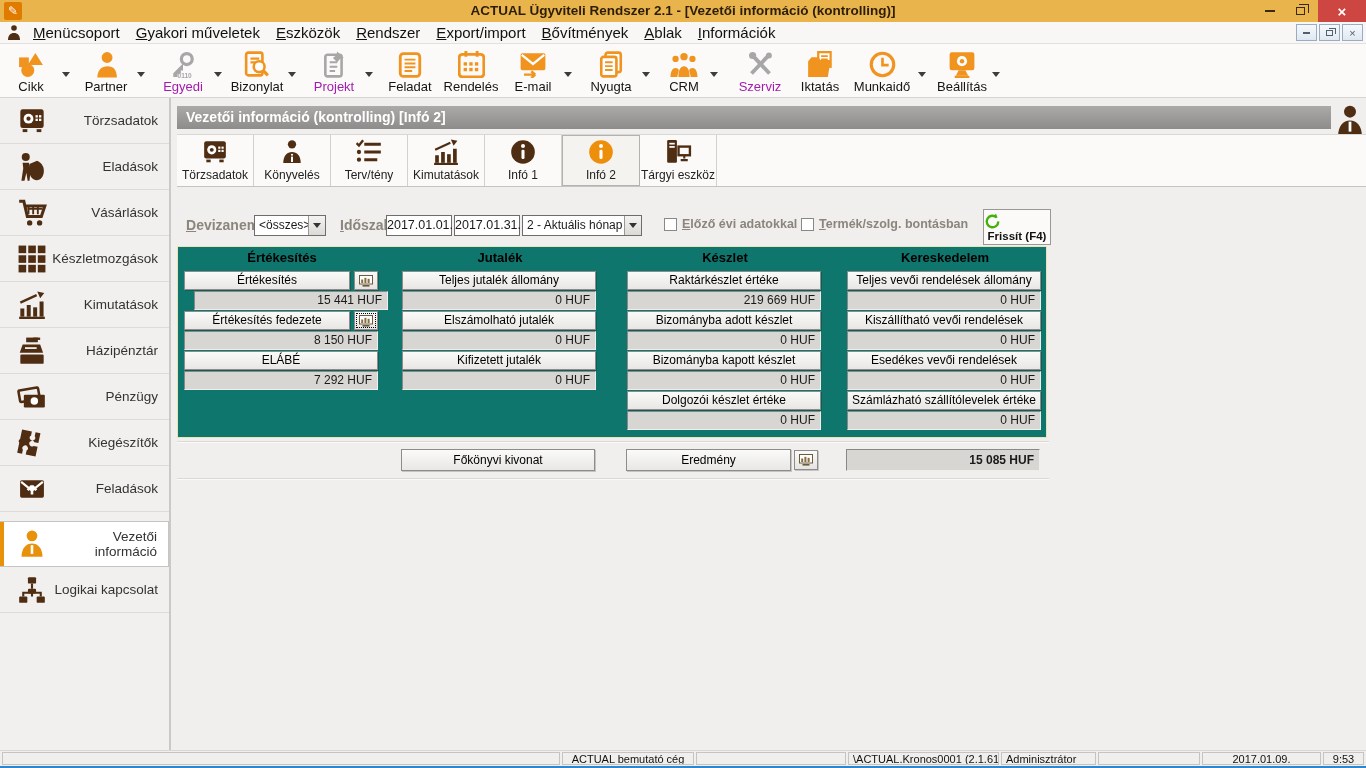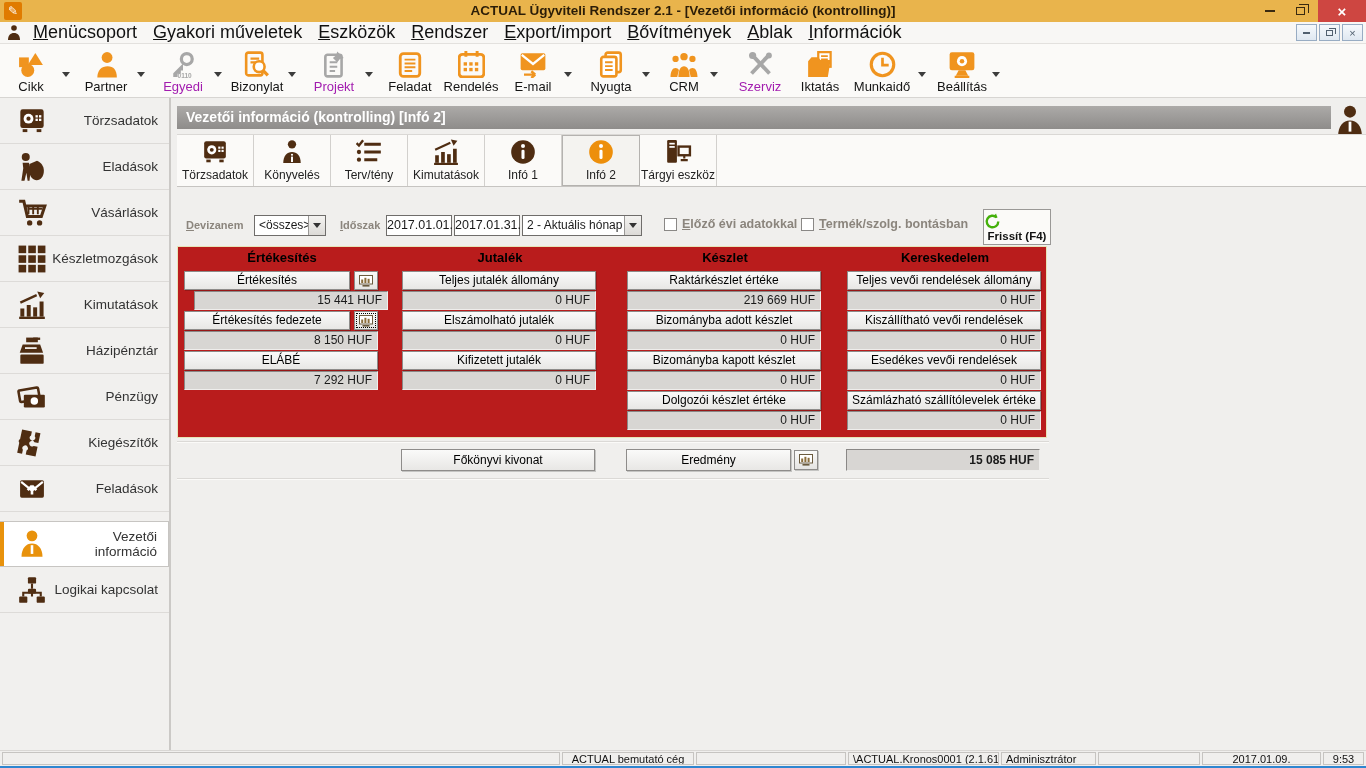--- a/index.html
+++ b/index.html
@@ -19,21 +19,21 @@
   .g-min { width:10px; height:2px; background:#3a2a10; }
   .g-rst { width:9px; height:8px; border:1.5px solid #3a2a10; position:relative; background:#E9B44C; }
   .g-rst::before { content:""; position:absolute; left:2px; top:-4px; width:9px; height:8px;
                    border:1.5px solid #3a2a10; border-bottom:none; border-left:none; }
 
   
   .menubar { position:absolute; left:0; top:22px; width:1366px; height:22px; background:#F8F7F5;
              border-bottom:1px solid #E3E1DE; display:flex; align-items:center; }
   .menu-person { margin-left:7px; width:14px; height:15px; color:#4F2D12; }
   .menu-items { display:flex; margin-left:4px; }
-  .mitem { display:inline-block; padding:0 8px; font-size:18px; line-height:21px; color:#111; cursor:default; }
+  .mitem { display:inline-block; padding:0 8px; font-size:15px; line-height:21px; color:#111; cursor:default; }
   .u1::first-letter { text-decoration:underline; }
   .mdi { position:absolute; right:3px; top:2px; display:flex; gap:2px; }
   .mdibtn { width:21px; height:17px; background:linear-gradient(#F6F9FC,#DFE8F1); border:1px solid #98ACC3;
             display:grid; place-items:center; color:#51606F; font-size:11px; }
   .g-min2 { width:7px; height:2px; background:#51606F; }
   .g-rst2 { width:7px; height:6px; border:1px solid #51606F; position:relative; background:transparent; }
   .g-rst2::before { content:""; position:absolute; left:2px; top:-3px; width:6px; height:5px;
                     border:1px solid #51606F; border-bottom:none; border-left:none; }
 
   
@@ -66,38 +66,38 @@
   .user-badge { position:absolute; left:1164px; top:6px; width:30px; height:34px; color:#4F2D12; }
 
   .tabs { position:absolute; left:6px; top:36px; width:1190px; height:53px; background:#FBFAF8;
           border-top:1px solid #DAD8D5; border-bottom:1px solid #C6C4C1; display:flex; }
   .tab { width:77px; height:100%; border-right:1px solid #D2D0CD; display:flex; flex-direction:column;
          align-items:center; justify-content:center; gap:3px; color:#4F2D12; }
   .tab .tabl { font-size:12px; color:#222; white-space:nowrap; }
   .tab.selected { background:#F4F3F0; border:1px solid #B4B2AF; width:78px; }
 
   
-  .flabel { position:absolute; top:117px; font-size:11px; font-weight:bold; color:#8B857D; line-height:21px; }
+  .flabel { position:absolute; top:117px; font-size:14px; font-weight:bold; color:#8B857D; line-height:21px; }
   .dd { position:absolute; top:117px; height:21px; background:#fff; border:1px solid #6F6D6B; display:flex; }
   .ddtxt { flex:1; font-size:12px; line-height:19px; padding-left:4px; white-space:nowrap; overflow:hidden; }
   .ddbtn { width:17px; background:linear-gradient(#F4F3F1,#DCDAD7); border-left:1px solid #9A9896;
            display:grid; place-items:center; }
   .tri { width:0; height:0; border-left:4px solid transparent; border-right:4px solid transparent;
          border-top:5px solid #333; }
   .datef { position:absolute; top:117px; height:21px; background:#fff; border:1px solid #6F6D6B;
            font-size:12.5px; text-align:left; line-height:19px; }
   .cb { position:absolute; top:119px; display:flex; align-items:center; gap:5px; }
   .cbbox { width:13px; height:13px; background:#fff; border:1px solid #8A8886; }
   .cblabel { font-size:12.5px; font-weight:bold; color:#8B857D; }
   .refresh { position:absolute; left:812px; top:111px; width:68px; height:36px; background:#FBFAF8;
              border:1px solid #9A9896; display:flex; flex-direction:column; 
              justify-content:center; font-size:11.5px; font-weight:bold; color:#111; cursor:default; }
 
   
-  .yellow { position:absolute; left:6px; top:148px; width:870px; height:192px; background:#b91c1c;
+  .yellow { position:absolute; left:6px; top:148px; width:870px; height:192px; background:#0f766e;
             border:1px solid #E6E4B8; }
   .ycol { position:absolute; top:0; width:196px; height:100%; }
   .ycol-title { position:absolute; top:3px; width:100%; text-align:center; font-size:13px; font-weight:bold; color:#000; }
   .cbtn { position:absolute; height:19px; background:linear-gradient(#FAFAF9,#E8E7E5); border:1px solid #8E8C8A;
           box-shadow:1px 1px 0 rgba(0,0,0,.18); font-size:12px; font-family:inherit; color:#000;
           text-align:center; line-height:17px; cursor:default; }
   .ibtn { position:absolute; width:24px; height:19px; background:linear-gradient(#FAFAF9,#E5E4E2);
           border:1px solid #8E8C8A; box-shadow:1px 1px 0 rgba(0,0,0,.18); display:grid; place-items:center; }
   .ibtn.focused { outline:1px dotted #000; outline-offset:-3px; }
   .cval { position:absolute; width:194px; height:19px; background:#D8D6D3;

